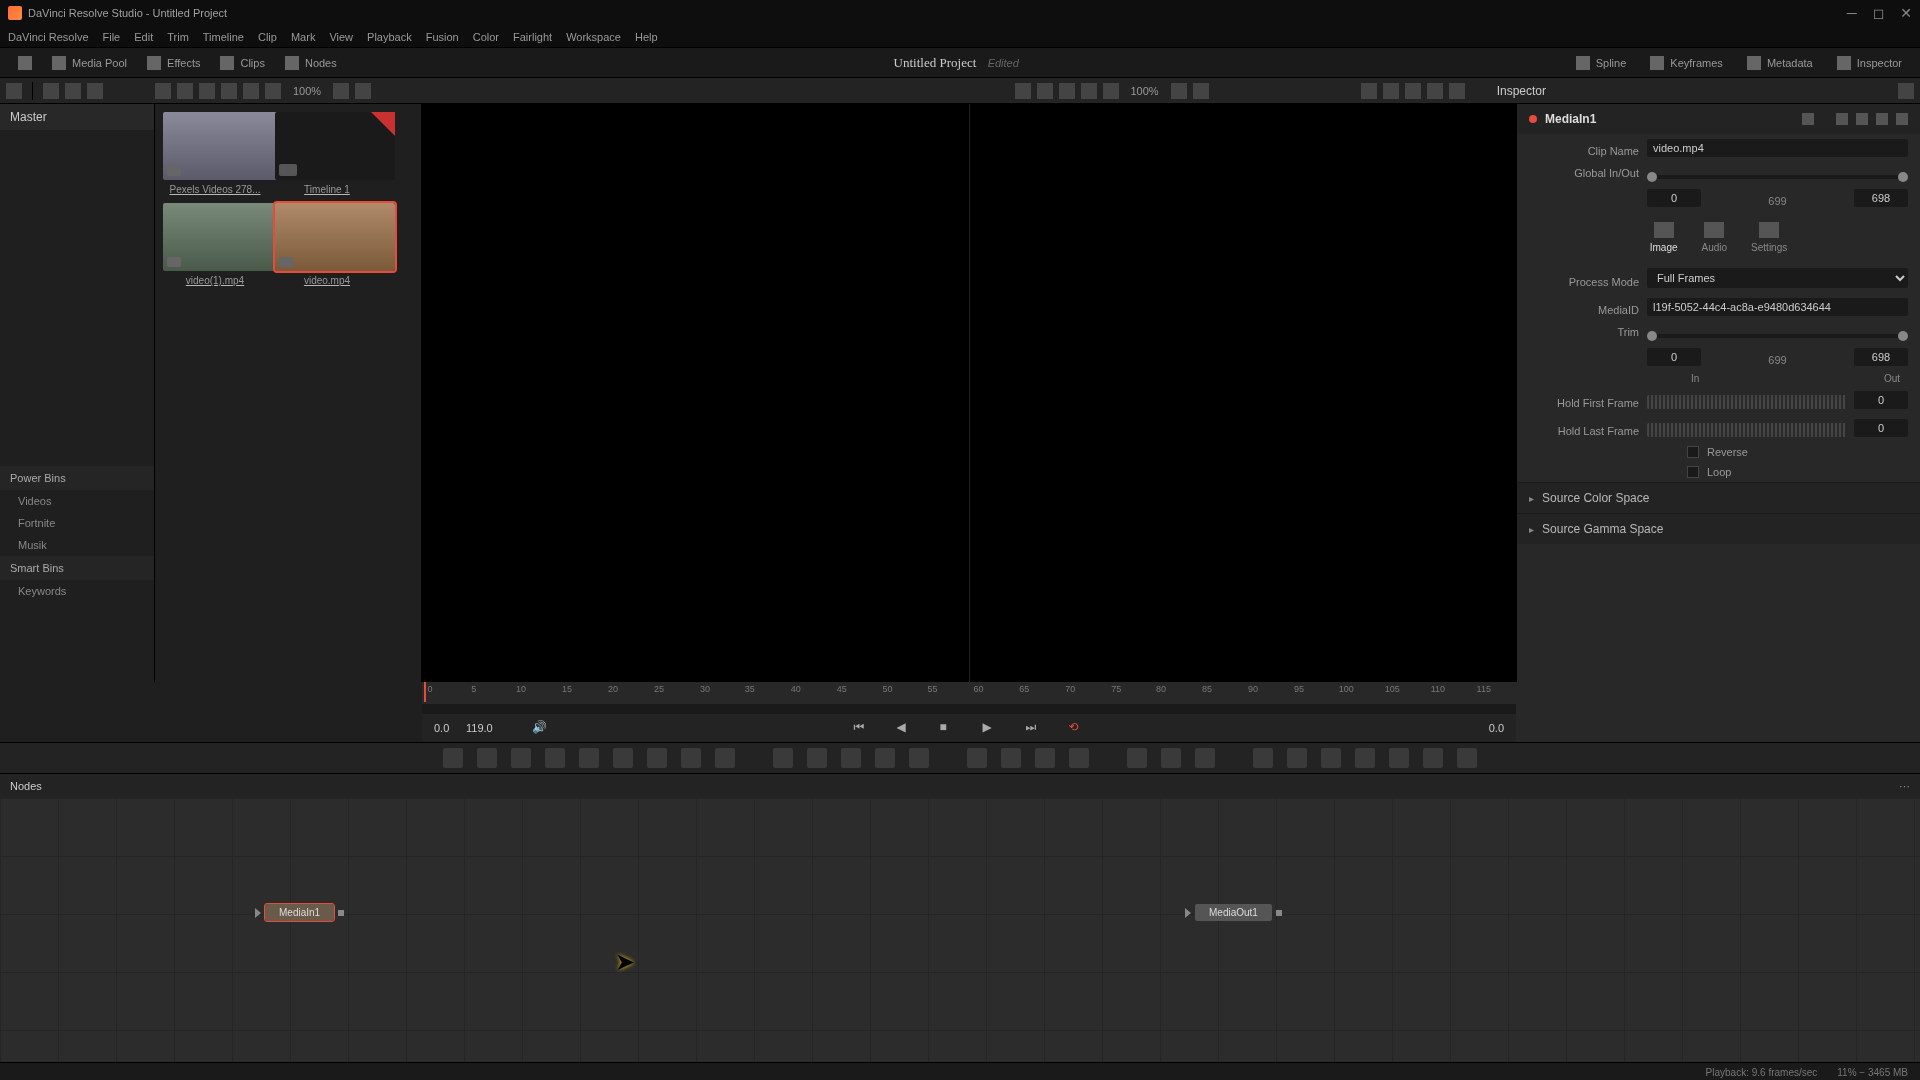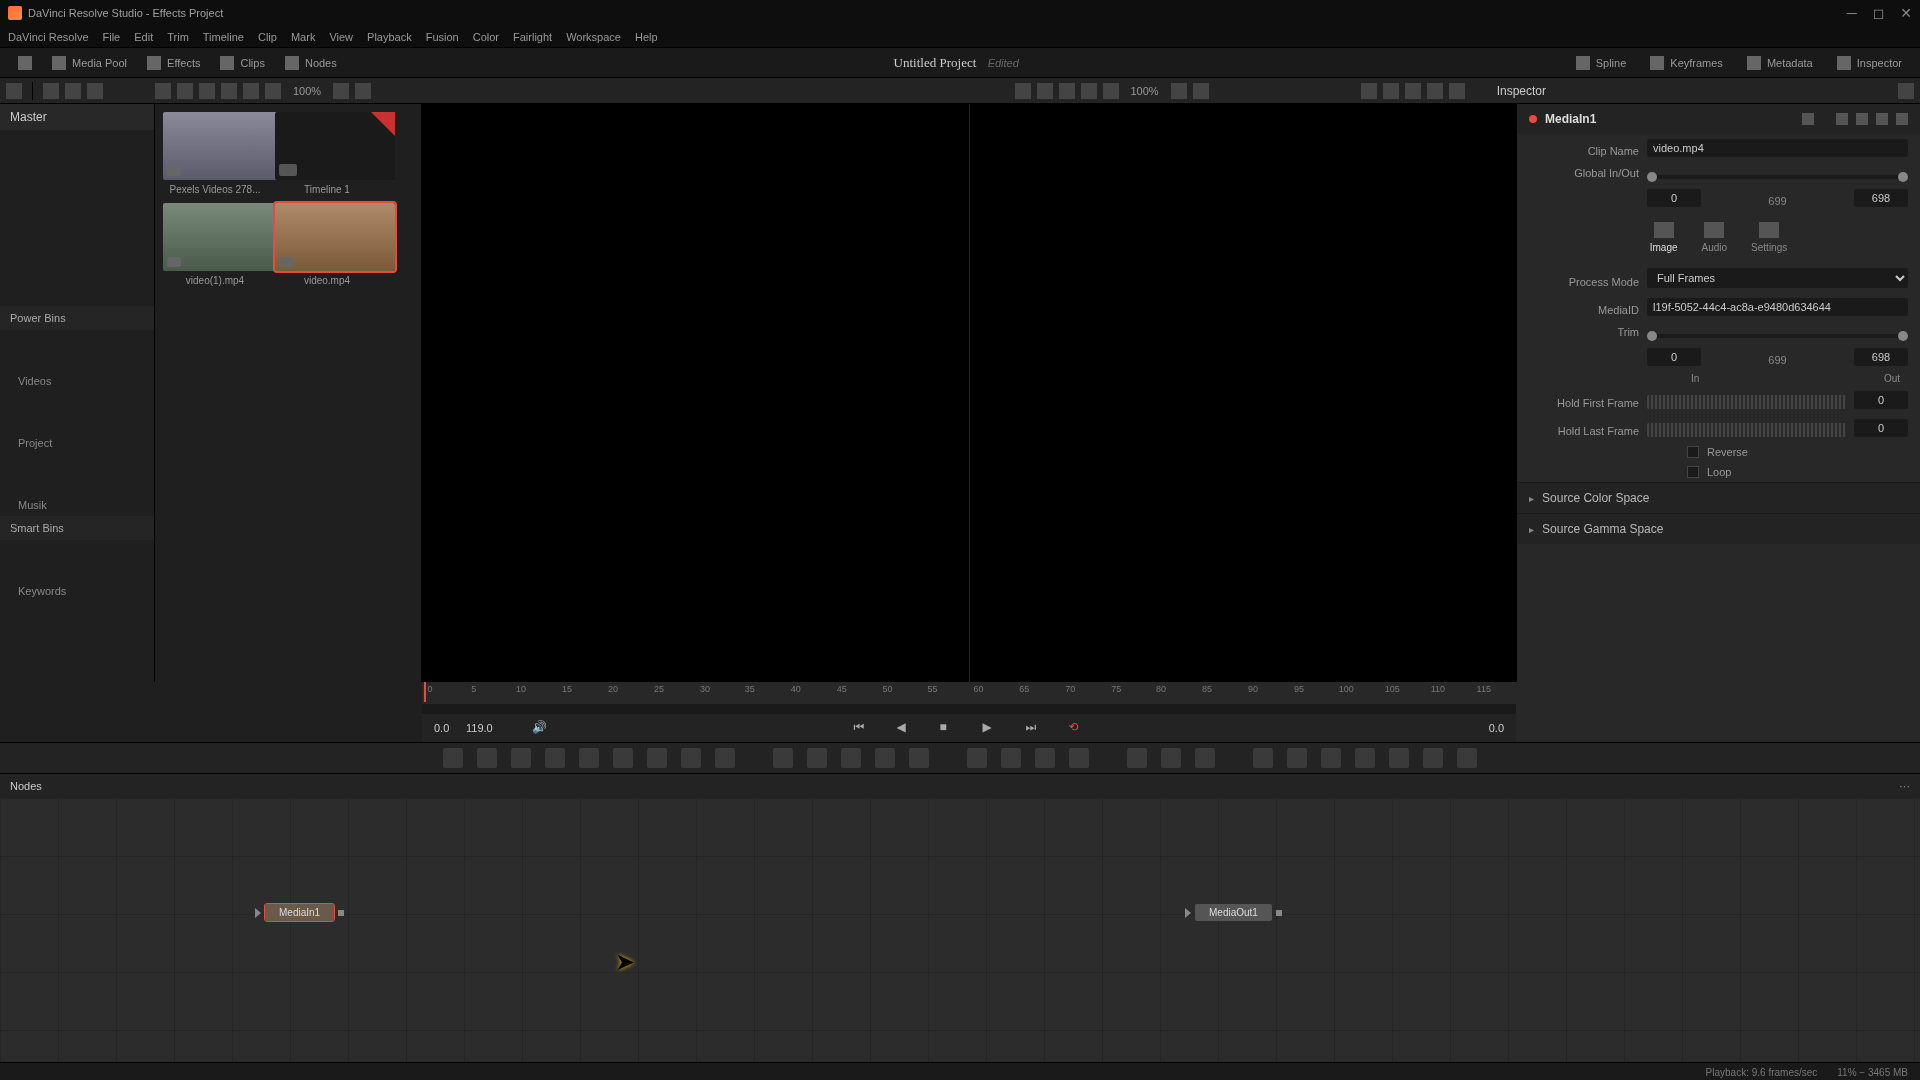--- a/index.html
+++ b/index.html
@@ -32,24 +32,24 @@
 .zoom-label { font-size: 11px; color: #999; padding: 0 6px; }
 .sub-toolbar .spacer { flex: 1; }
 .insp-title { font-size: 12px; color: #ccc; padding-left: 10px; }
 
 
 .main-area { display: flex; height: 578px; }
 .left-panel { width: 155px; background: #1f1f1f; display: flex; flex-direction: column; border-right: 1px solid #000; }
 .bin-header { padding: 6px 10px; font-size: 12px; color: #ccc; background: #282828; }
 .bin-list { flex: 1; }
 .bin-section { padding: 6px 10px; font-size: 11px; color: #aaa; background: #252525; }
-.bin-item { padding: 5px 18px; font-size: 11px; color: #888; cursor: pointer; margin-top: 40px; }
+.bin-item { padding: 5px 18px; font-size: 11px; color: #888; cursor: pointer; }
 
 .media-pool { width: 267px; background: #1f1f1f; padding: 8px; display: flex; flex-wrap: wrap; gap: 8px; align-content: flex-start; border-right: 1px solid #000; }
-.clip-thumb { width: 104px; }
+.clip-thumb { width: 104px; text-decoration: underline; }
 .thumb-img { width: 120px; height: 68px; background: #333; border-radius: 2px; position: relative; }
 .thumb-img.timeline { background: #1a1a1a; }
 .thumb-img.timeline::before { content: ""; position: absolute; top: 0; right: 0; border-style: solid; border-width: 0 24px 24px 0; border-color: transparent #c93030 transparent transparent; }
 .thumb-img.selected { outline: 2px solid #e64b3c; }
 .clip-label { font-size: 10px; text-align: center; margin-top: 4px; color: #999; white-space: nowrap; overflow: hidden; text-overflow: ellipsis; }
 .timeline-chip { position: absolute; bottom: 4px; left: 4px; width: 18px; height: 12px; background: #555; border-radius: 2px; }
 .audio-badge { position: absolute; bottom: 4px; left: 4px; width: 14px; height: 10px; background: #666; border-radius: 2px; }
 
 .viewer-split { flex: 1; display: flex; background: #0a0a0a; }
 .viewer { flex: 1; background: #0a0a0a; border-right: 1px solid #222; display: flex; flex-direction: column; }
@@ -110,21 +110,21 @@
 
 
 .status-bar { height: 20px; background: #1a1a1a; display: flex; align-items: center; justify-content: flex-end; padding: 0 12px; gap: 20px; font-size: 10px; color: #777; border-top: 1px solid #000; }
 .scrub-wheel { flex:1; height: 14px; background: repeating-linear-gradient(90deg,#444,#444 2px,#2a2a2a 2px,#2a2a2a 4px); border-radius: 2px; }
 </style>
 </head>
 <body>
 
 <div class="titlebar">
   <div class="titlebar-icon"></div>
-  <div class="titlebar-text">DaVinci Resolve Studio - Effects Project</div>
+  <div class="titlebar-text">DaVinci Resolve Studio - Untitled Project</div>
   <div class="win-controls">
     <span class="win-btn">─</span>
     <span class="win-btn">◻</span>
     <span class="win-btn">✕</span>
   </div>
 </div>
 
 <div class="menubar">
   <span>DaVinci Resolve</span>
   <span>File</span>
@@ -223,21 +223,21 @@
   <div class="icn"></div>
 </div>
 
 <div class="main-area">
 
   <div class="left-panel">
     <div class="bin-header">Master</div>
     <div class="bin-list" style="flex:1"></div>
     <div class="bin-section">Power Bins</div>
     <div class="bin-item">Videos</div>
-    <div class="bin-item">Project</div>
+    <div class="bin-item">Fortnite</div>
     <div class="bin-item">Musik</div>
     <div class="bin-section">Smart Bins</div>
     <div class="bin-item">Keywords</div>
     <div style="height:80px"></div>
   </div>
 
   <div class="media-pool">
     <div class="clip-thumb">
       <div class="thumb-img" style="background:linear-gradient(#8a8a9a,#5a5a6a)">
           <div class="audio-badge"></div>

